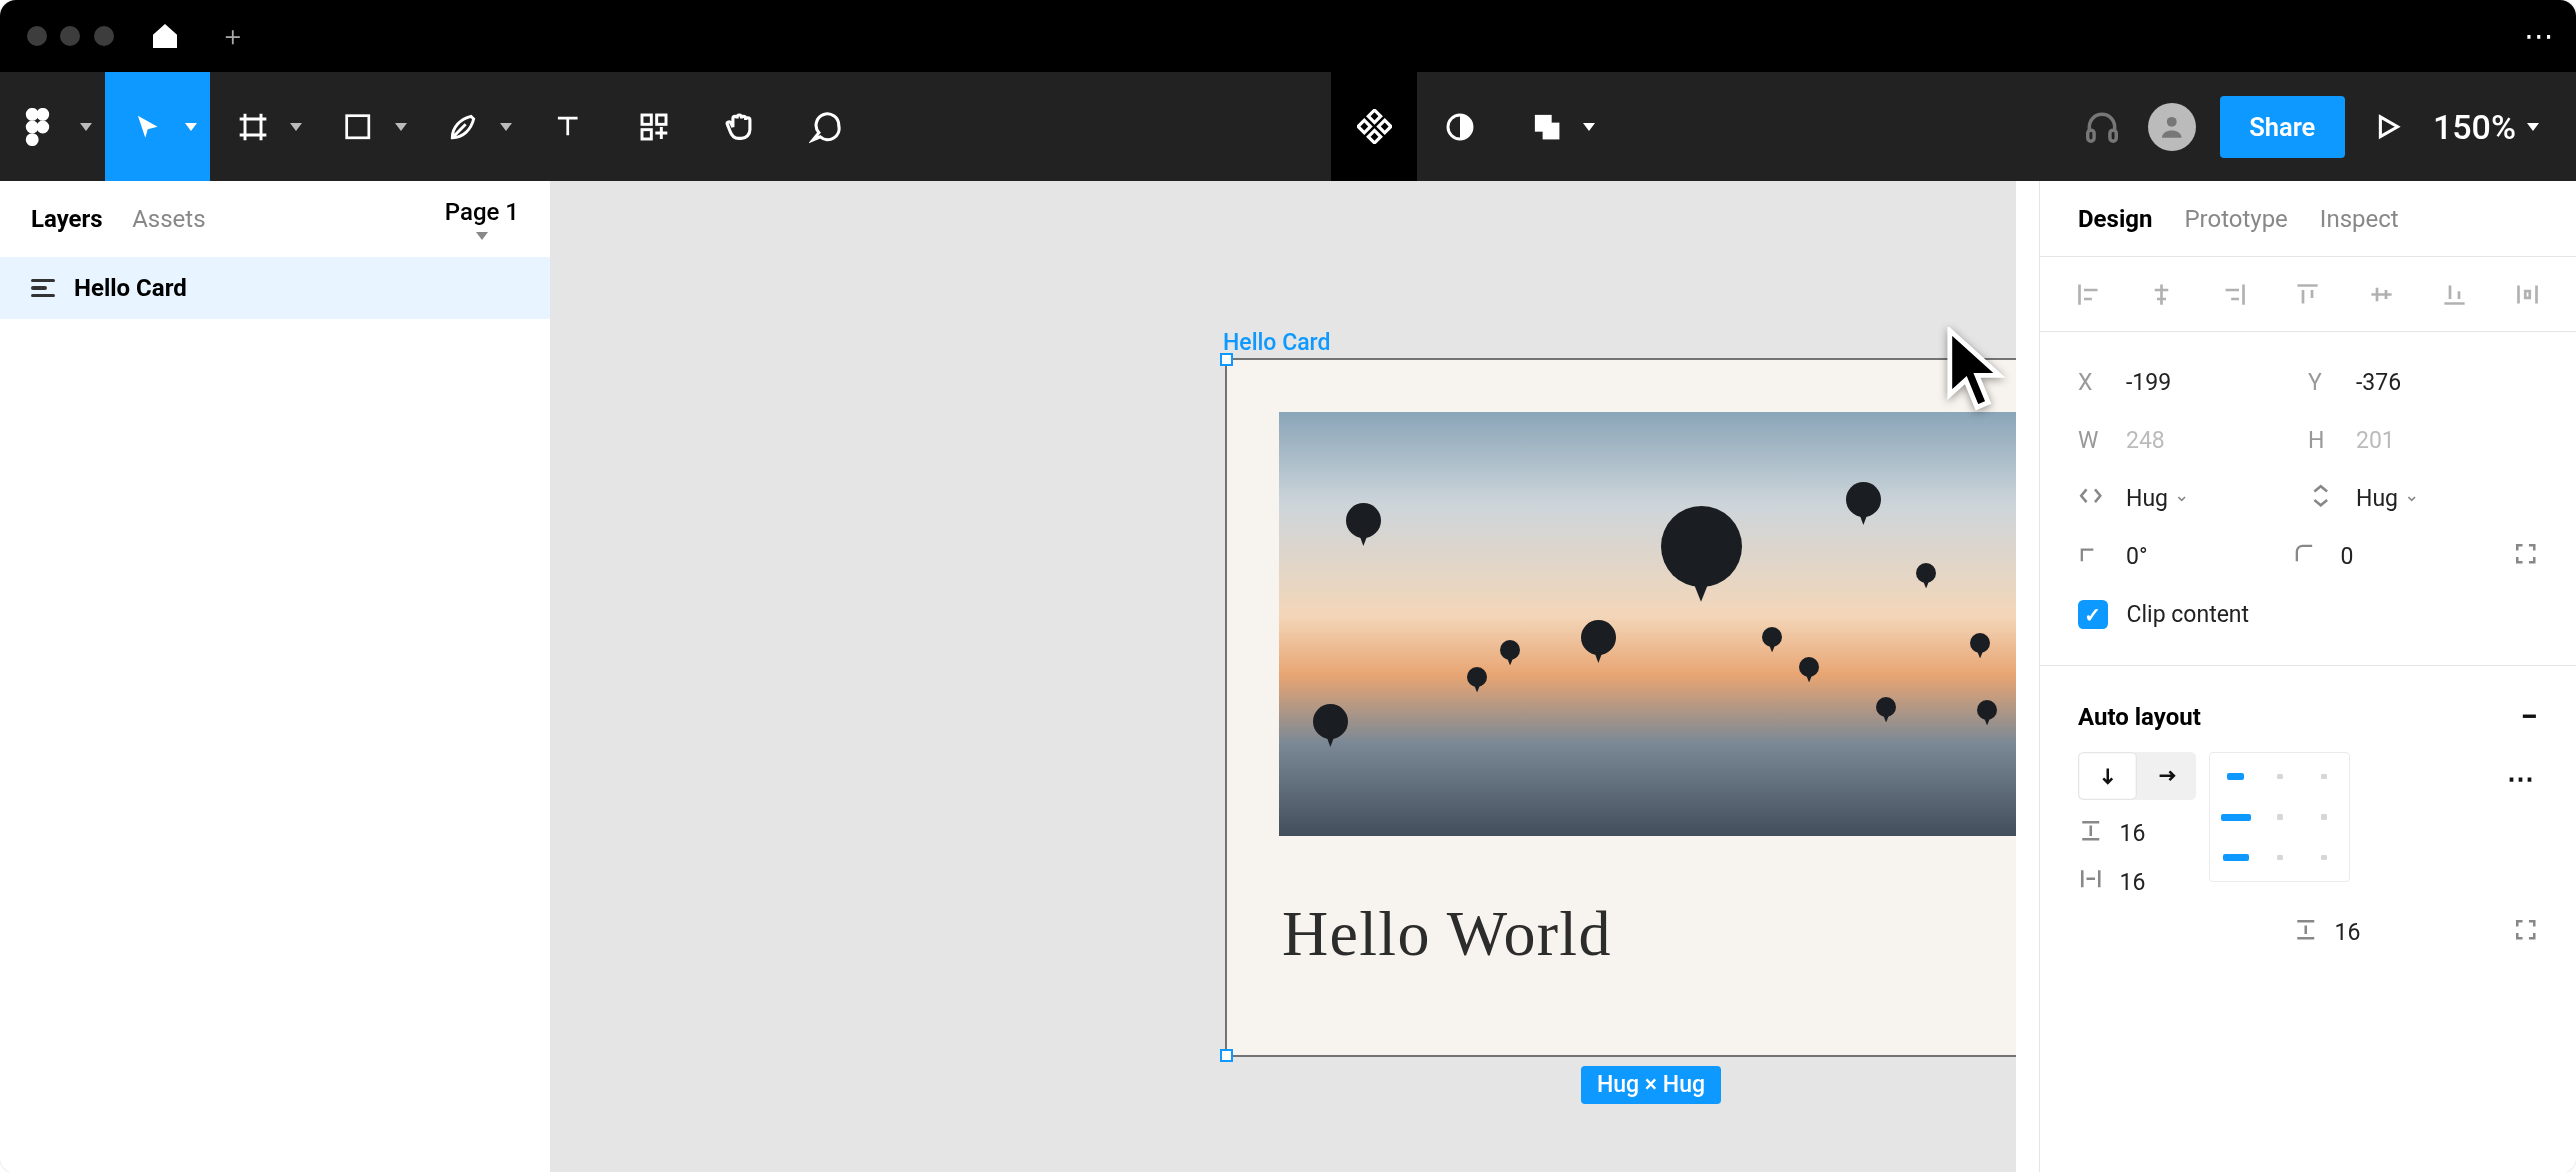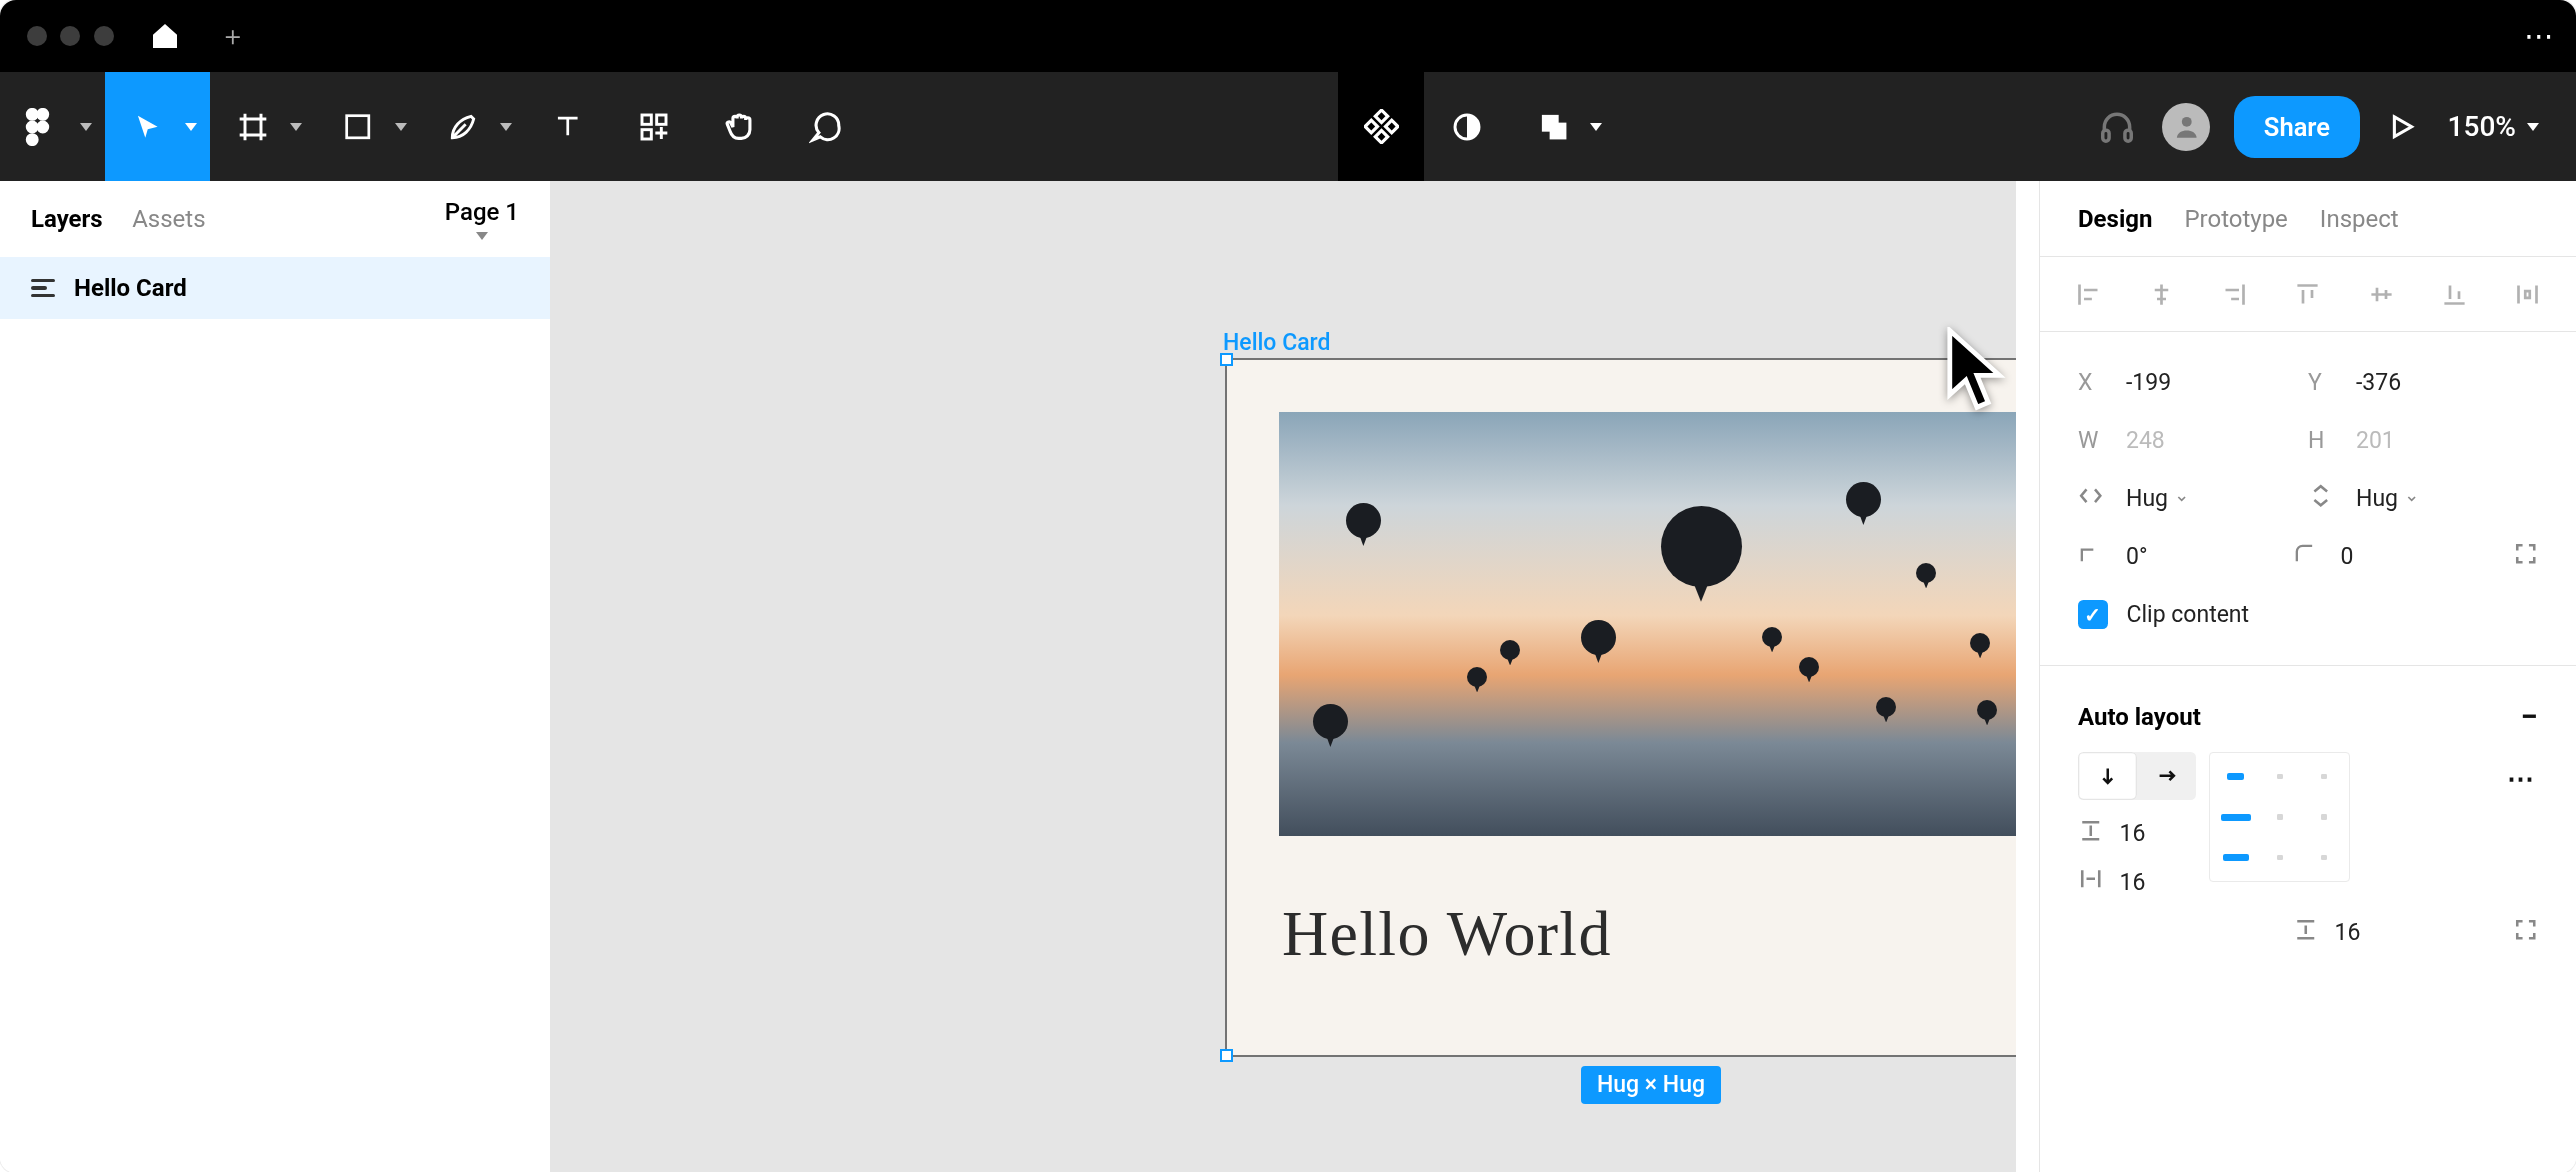--- a/index.html
+++ b/index.html
@@ -102,31 +102,31 @@
     position: absolute; right: 13.4px; top: 50%; transform: translateY(-50%);
     width: 0; height: 0; border-left: 6.7px solid transparent; border-right: 6.7px solid transparent;
     border-top: 8px solid #bbb;
   }
   .tool-btn.active .caret { border-top-color: #fff; }
   .tool-btn.solid-caret .caret{ border-top-color:#fff; }
   .toolbar .spacer2 { flex: 1; }
   .toolbar .spacer3 { flex: 1; }
   .share-btn {
     background: #0d99ff; color: #fff; font-size: 25.5px; font-weight: 600;
-    padding: 16px 29.5px; border-radius: 21px; margin: 0 10.7px; cursor: pointer;
+    padding: 16px 29.5px; border-radius: 4px; margin: 0 10.7px; cursor: pointer;
   }
   .avatar {
     width: 48px; height: 48px; border-radius: 50%; background: #bbb; margin: 0 13.4px;
     display:flex;align-items:center;justify-content:center;color:#666;
   }
   .headphones, .play-btn2 {
     width: 64px; display:flex;align-items:center;justify-content:center;color:#888;
   }
   .zoom-ctrl {
-    display:flex;align-items:center;gap:10.7px;color:#fff;font-size:28px;font-weight:500;
+    display:flex;align-items:center;gap:10.7px;color:#fff;font-size:34px;font-weight:500;
     padding: 0 24px 0 13.4px; cursor: pointer; position:relative;
   }
 
   
   .main {
     flex: 1;
     display: flex;
     min-height: 0;
   }
 

